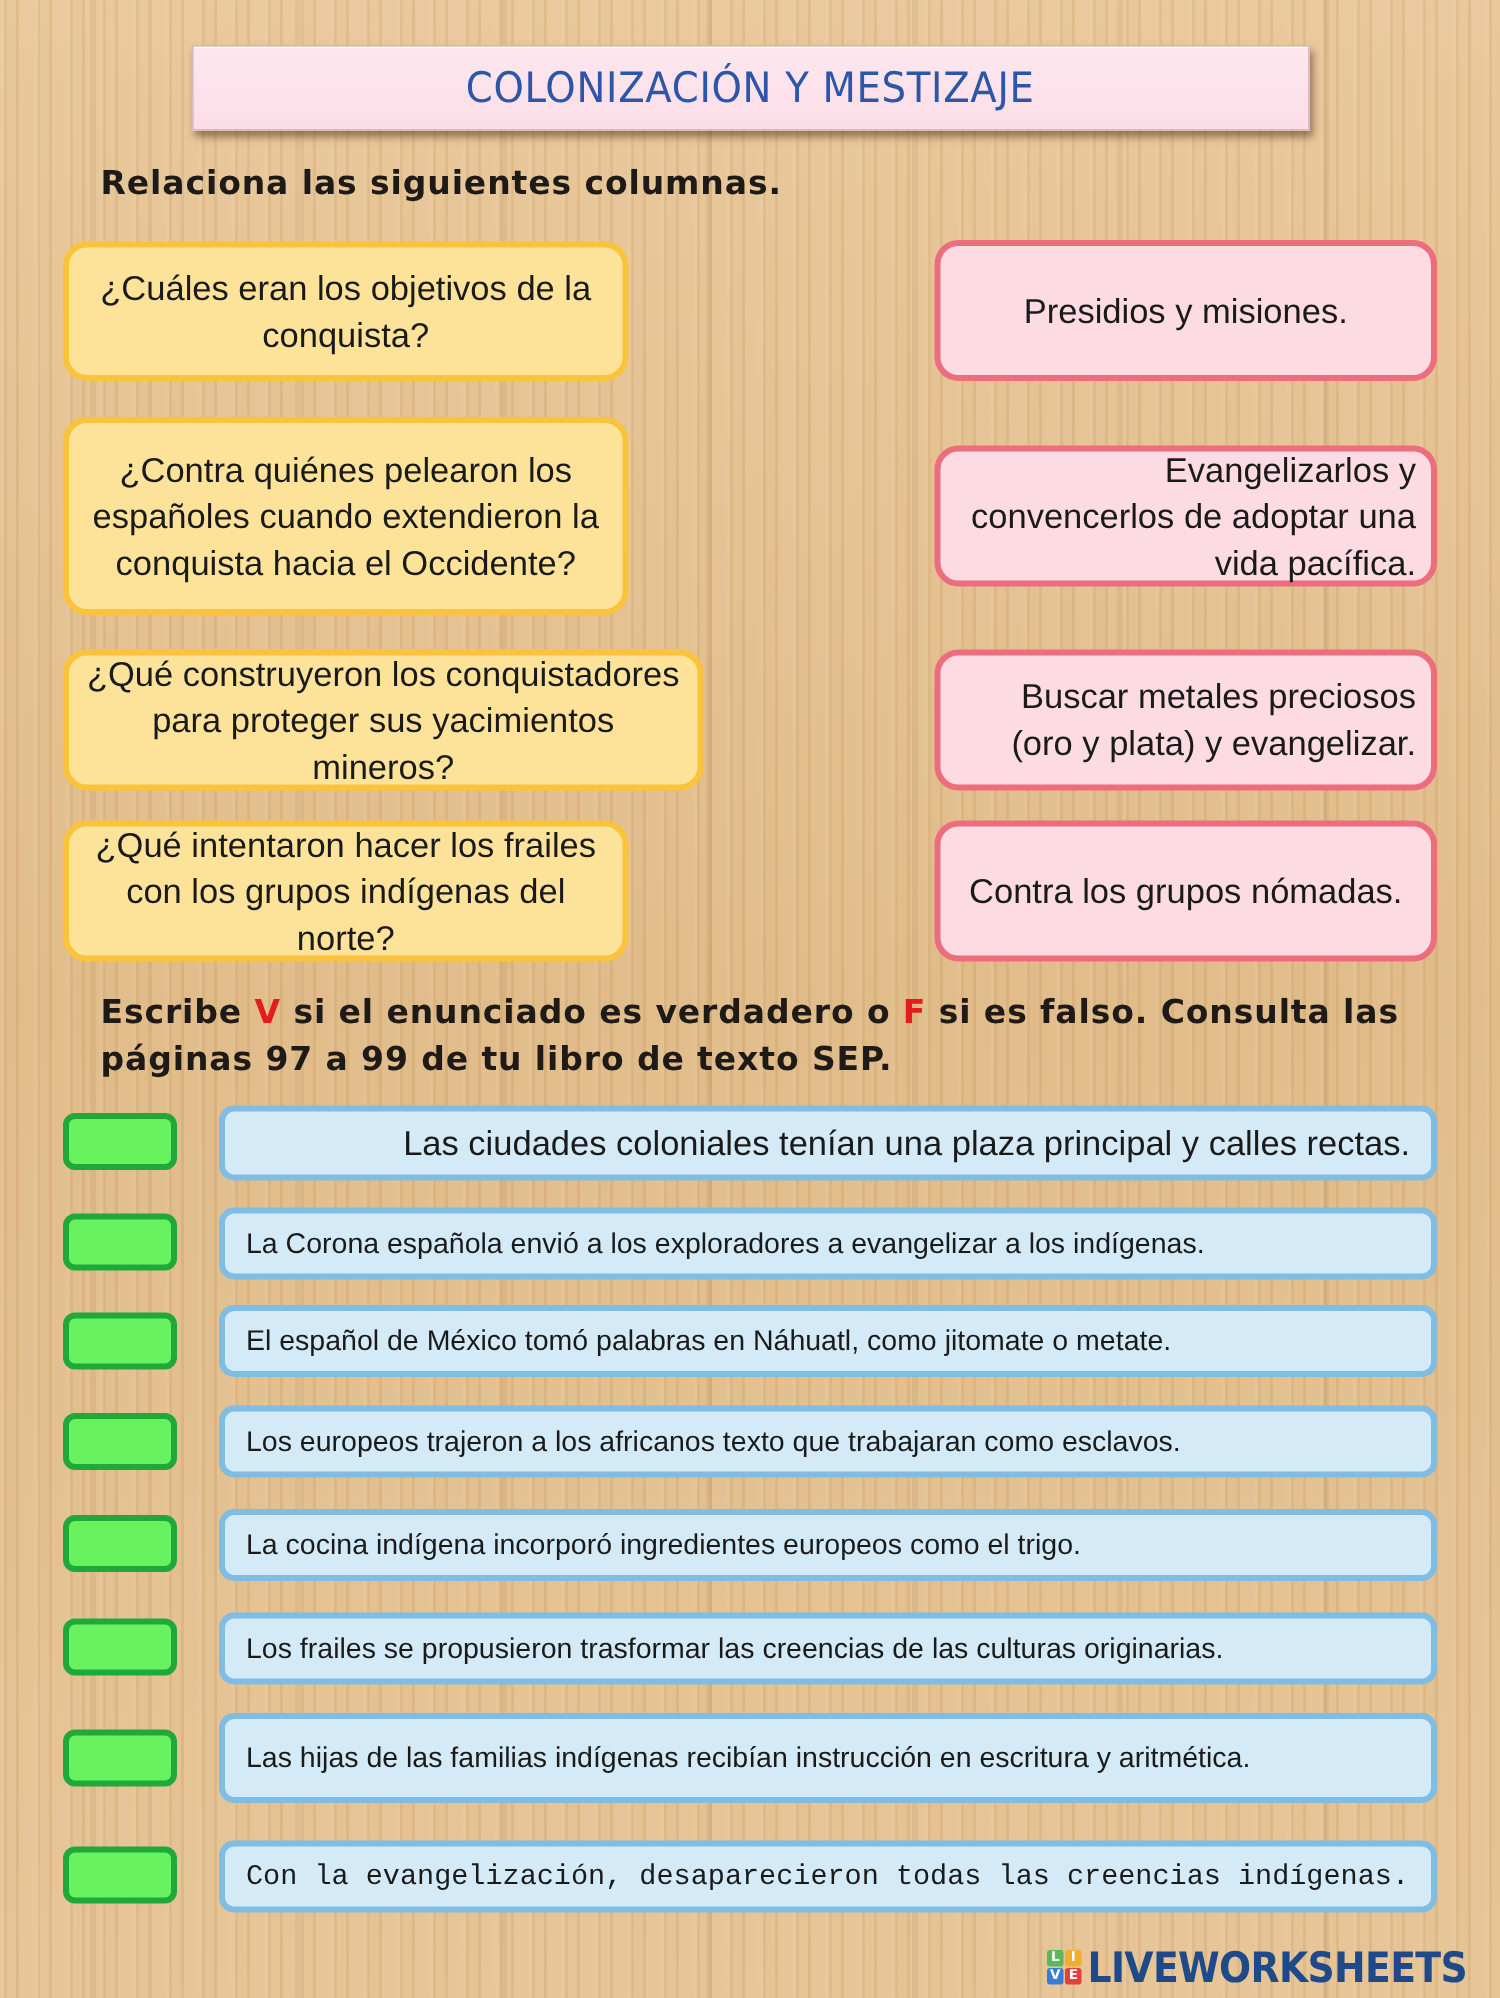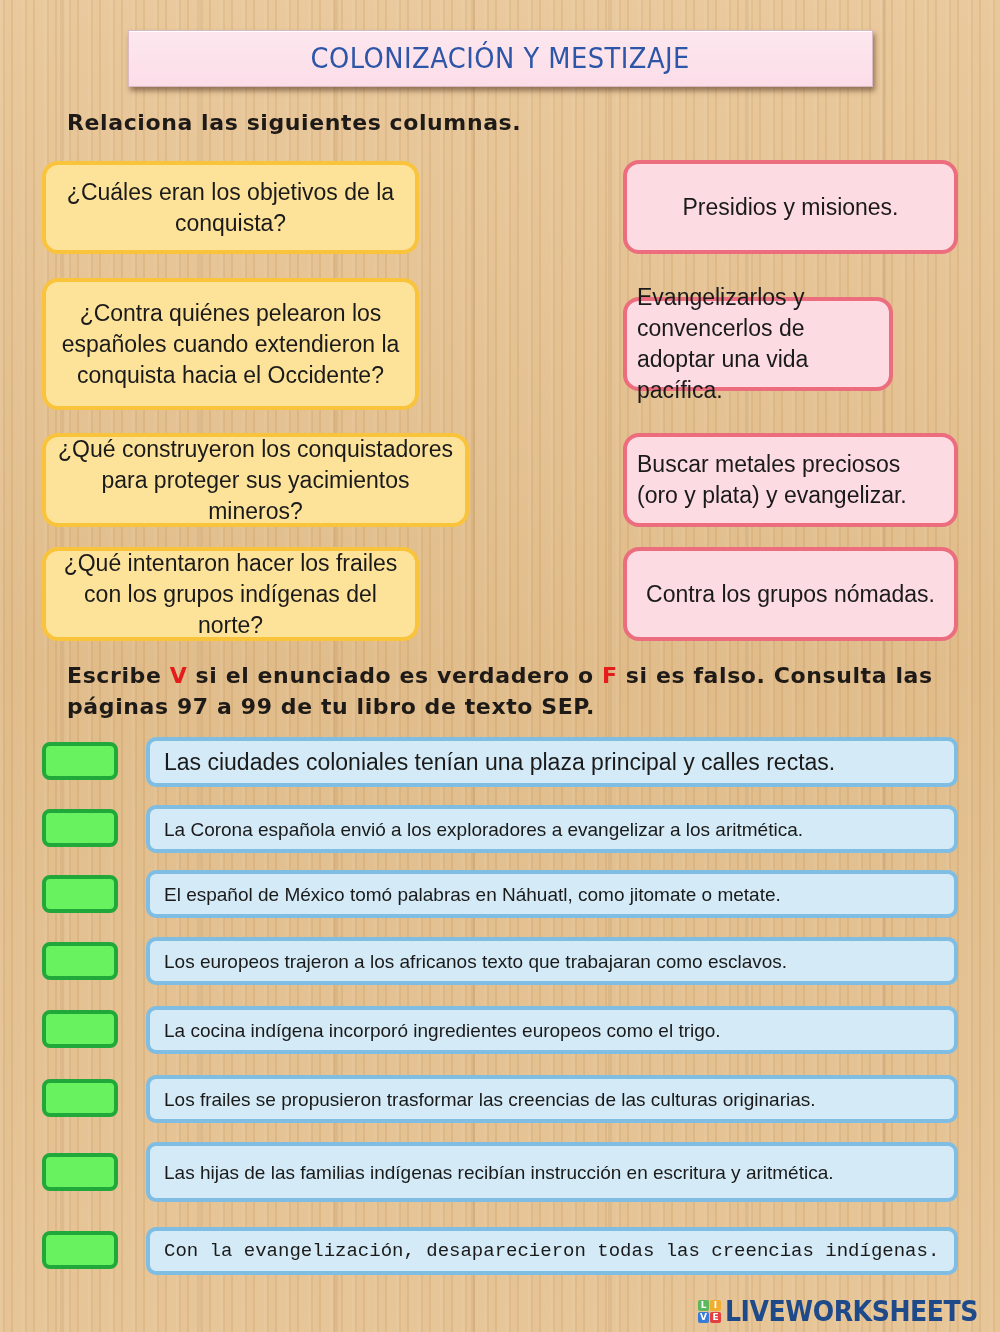--- a/index.html
+++ b/index.html
@@ -40,34 +40,34 @@
   }
   .instr .red { color:#e51c1c; }
 
   .qbox {
     background:#fde39a; border:4px solid #f9c43c; border-radius:16px;
     display:flex; align-items:center; justify-content:center; text-align:center;
     color:#1a1a1a; font-size:23px; line-height:31px; padding:0 11px;
   }
   .abox {
     background:#fcdbe2; border:4px solid #ec6d7d; border-radius:16px;
-    display:flex; align-items:center; justify-content:center; text-align:left;
+    display:flex; align-items:center; justify-content:center; text-align:right;
     color:#1a1a1a; font-size:23px; line-height:31px; padding:0 10px;
   }
   .gbox {
     left:42px; width:76px; height:38px;
     background:#69f260; border:4px solid #21a83a; border-radius:8px;
   }
   .sbox {
     left:146px; width:812px;
     background:#d4eaf6; border:4px solid #7fbde2; border-radius:10px;
     display:flex; align-items:center; padding:0 14px;
     color:#1a1a1a; font-size:19px; line-height:27px;
   }
-  .sbox.big { font-size:23px; }
+  .sbox.big { font-size:23px;justify-content:flex-end; }
   .logo {
     left:698px; top:1296px; height:30px; display:flex; align-items:center; gap:4px;
   }
   .logo-grid { display:grid; grid-template-columns:11px 11px; grid-template-rows:11px 11px; gap:1px; }
   .logo-grid span {
     font-size:9px; font-weight:bold; color:#fff; display:flex; align-items:center; justify-content:center;
     border-radius:2px; font-family:"DejaVu Sans", sans-serif;
   }
   .logo-text {
     color:#1f4a8a; font-weight:bold; font-size:28px; letter-spacing:-0.5px;
@@ -92,42 +92,42 @@
 <div class="abs qbox" style="left:42px; top:433px; width:427px; height:94px;">
   <span>¿Qué construyeron los conquistadores para proteger sus yacimientos mineros?</span>
 </div>
 <div class="abs qbox" style="left:42px; top:547px; width:377px; height:94px;">
   <span>¿Qué intentaron hacer los frailes con los grupos indígenas del norte?</span>
 </div>
 
 <div class="abs abox" style="left:623px; top:160px; width:335px; height:94px;">
   <span>Presidios y misiones.</span>
 </div>
-<div class="abs abox" style="left:623px; top:297px; width:270px; height:94px;">
+<div class="abs abox" style="left:623px; top:297px; width:335px; height:94px;">
   <span>Evangelizarlos y convencerlos de adoptar una vida pacífica.</span>
 </div>
 <div class="abs abox" style="left:623px; top:433px; width:335px; height:94px;">
   <span>Buscar metales preciosos (oro y plata) y evangelizar.</span>
 </div>
 <div class="abs abox" style="left:623px; top:547px; width:335px; height:94px;">
   <span>Contra los grupos nómadas.</span>
 </div>
 
 <div class="abs instr" style="left:67px; top:660px; width:870px; line-height:31px;">
   <span>Escribe </span><span class="red">V</span><span> si el enunciado es verdadero o </span><span class="red">F</span><span> si es falso. Consulta las páginas 97 a 99 de tu libro de texto SEP.</span>
 </div>
 
 <div class="abs gbox" style="top:742px;"></div>
 <div class="abs sbox big" style="top:737px; height:50px;">
   <span>Las ciudades coloniales tenían una plaza principal y calles rectas.</span>
 </div>
 
 <div class="abs gbox" style="top:809px;"></div>
 <div class="abs sbox" style="top:805px; height:48px;">
-  <span>La Corona española envió a los exploradores a evangelizar a los aritmética.</span>
+  <span>La Corona española envió a los exploradores a evangelizar a los indígenas.</span>
 </div>
 
 <div class="abs gbox" style="top:875px;"></div>
 <div class="abs sbox" style="top:870px; height:48px;">
   <span>El español de México tomó palabras en Náhuatl, como jitomate o metate.</span>
 </div>
 
 <div class="abs gbox" style="top:942px;"></div>
 <div class="abs sbox" style="top:937px; height:48px;">
   <span>Los europeos trajeron a los africanos texto que trabajaran como esclavos.</span>

